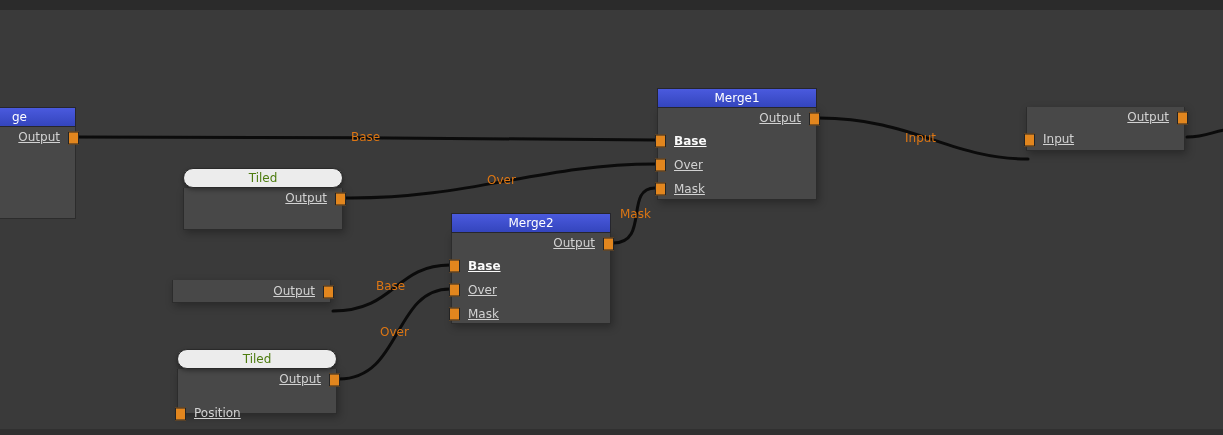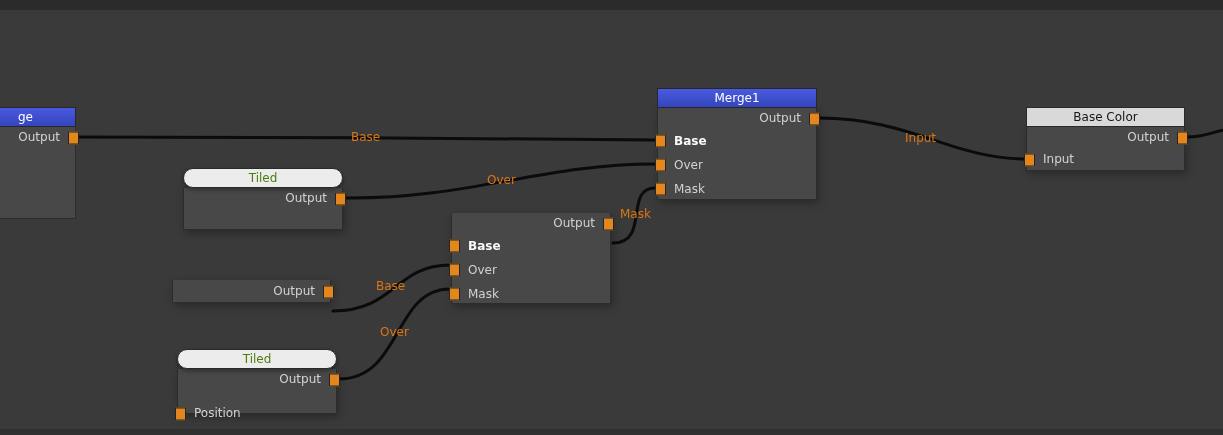--- a/index.html
+++ b/index.html
@@ -24,36 +24,36 @@
 
   .node { position:absolute; z-index:2; font-size:12px; }
   .node .title {
     height:20px; line-height:18px; text-align:center;
     border:1px solid #26262d; position:relative; z-index:2;
   }
   .title.blue {
     background:linear-gradient(#4a5ade,#3445bd);
     color:#ffffff;
   }
-  .title.blue.cut { text-align:left; padding-left:18px; border-left:none; }
+  .title.blue.cut { text-align:left; padding-left:12px; border-left:none; }
   .title.pill {
     background:#ececec; color:#4d7c0f;
     border:1px solid #2a2a2a; border-radius:10px;
     box-shadow:0 2px 4px rgba(0,0,0,.35);
   }
   .title.flat {
     background:#d9d9d9; color:#161616; border:1px solid #2a2a2a;
   }
   .node .body {
     background:#484848; border:1px solid #2c2c2c; border-top:none;
     box-shadow:2px 3px 8px rgba(0,0,0,.3);
     position:relative;
   }
   .node.cutnode .body { border-left:none; box-shadow:none; }
-  .row { position:relative; height:24px; line-height:24px; color:#d2d2d2; }
+  .row { position:relative; height:24px; line-height:24px; color:#d2d2d2;text-decoration:underline; }
   .row.out { text-align:right; padding-right:15px; height:21px; line-height:21px; }
   .row.in { padding-left:16px; }
   .row.bold { color:#fafafa; font-weight:bold; }
   .port {
     position:absolute; width:11px; height:13px;
     background:#e2861e; border:1px solid #242424;
     top:50%; transform:translateY(-50%);
   }
   .port.right { right:-4px; }
   .port.left { left:-3px; }
@@ -93,20 +93,21 @@
   <div class="title pill">Tiled</div>
   <div class="body" style="height:42px;">
     <div class="row out">
       <span>Output</span>
       <span class="port right"></span>
     </div>
   </div>
 </div>
 
 <div class="node" style="left:451px; top:213px; width:160px;">
+  <div class="title blue">Merge2</div>
   <div class="body" style="height:91px;">
     <div class="row out">
       <span>Output</span>
       <span class="port right"></span>
     </div>
     <div class="row in bold">
       <span class="port left"></span>
       <span>Base</span>
     </div>
     <div class="row in">
@@ -159,21 +160,20 @@
       <span>Over</span>
     </div>
     <div class="row in">
       <span class="port left"></span>
       <span>Mask</span>
     </div>
   </div>
 </div>
 
 <div class="node" style="left:1026px; top:107px; width:159px;">
-  <div class="title flat">Base Color</div>
   <div class="body" style="height:44px;">
     <div class="row out">
       <span>Output</span>
       <span class="port right"></span>
     </div>
     <div class="row in" style="height:23px; line-height:23px;">
       <span class="port left"></span>
       <span>Input</span>
     </div>
   </div>

